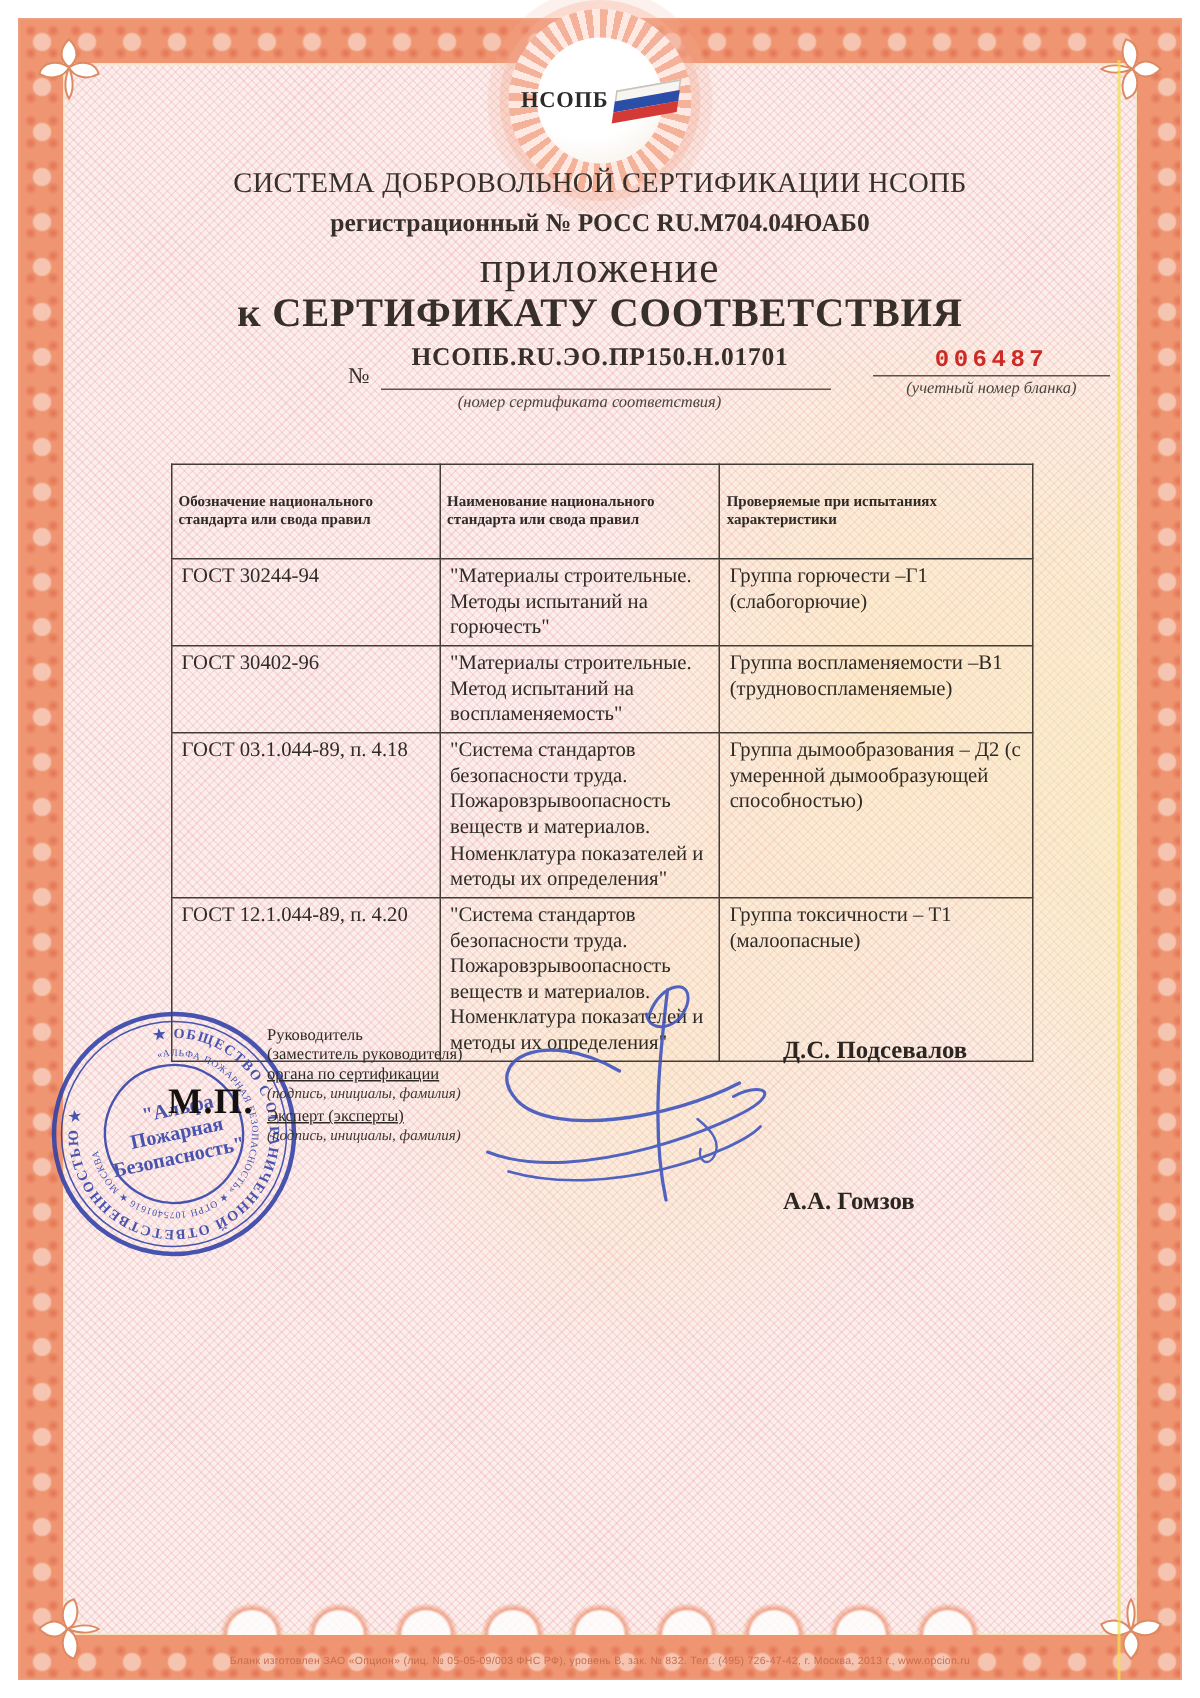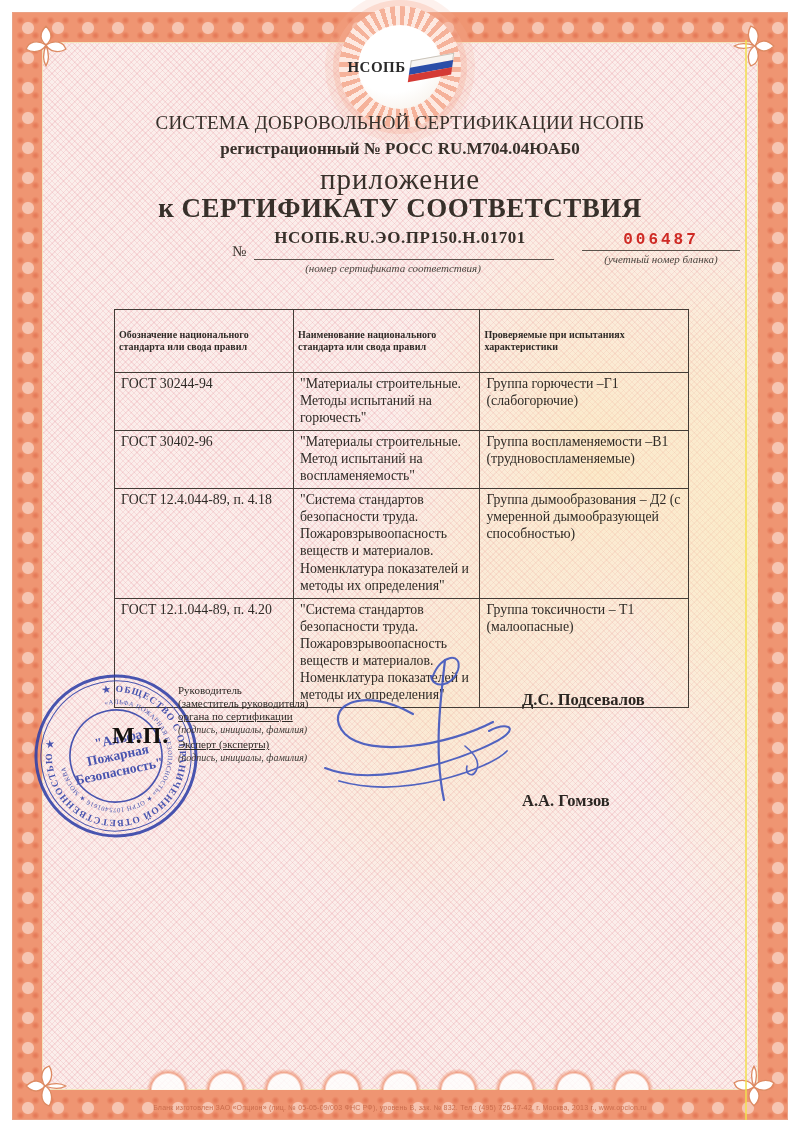--- a/index.html
+++ b/index.html
@@ -178,21 +178,21 @@
         <td>ГОСТ 30244-94</td>
         <td>"Материалы строительные. Методы испытаний на горючесть"</td>
         <td>Группа горючести –Г1 (слабогорючие)</td>
       </tr>
       <tr>
         <td>ГОСТ 30402-96</td>
         <td>"Материалы строительные. Метод испытаний на воспламеняемость"</td>
         <td>Группа воспламеняемости –В1 (трудновоспламеняемые)</td>
       </tr>
       <tr>
-        <td>ГОСТ 12.4.044-89, п. 4.18</td>
+        <td>ГОСТ 03.1.044-89, п. 4.18</td>
         <td>"Система стандартов безопасности труда. Пожаровзрывоопасность веществ и материалов. Номенклатура показателей и методы их определения"</td>
         <td>Группа дымообразования – Д2 (с умеренной дымообразующей способностью)</td>
       </tr>
       <tr>
         <td>ГОСТ 12.1.044-89, п. 4.20</td>
         <td>"Система стандартов безопасности труда. Пожаровзрывоопасность веществ и материалов. Номенклатура показателей и методы их определения"</td>
         <td>Группа токсичности – Т1 (малоопасные)</td>
       </tr>
     </tbody>
   </table>

